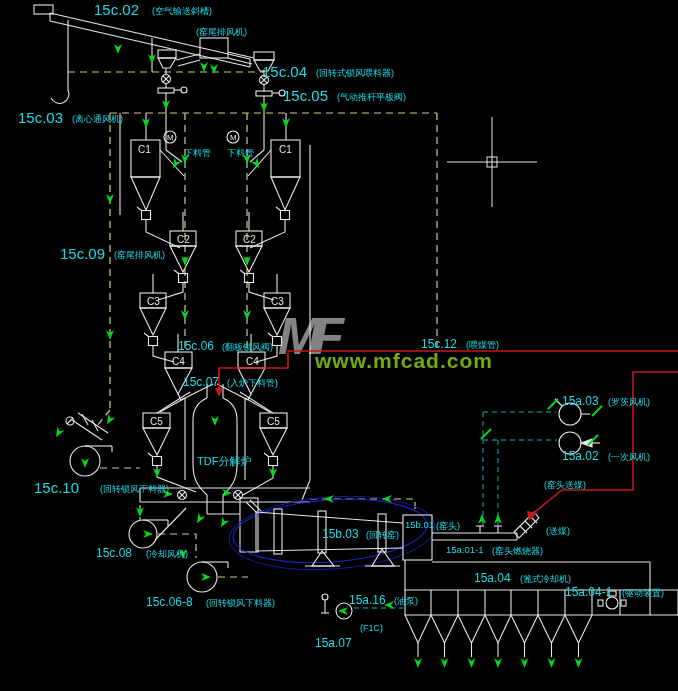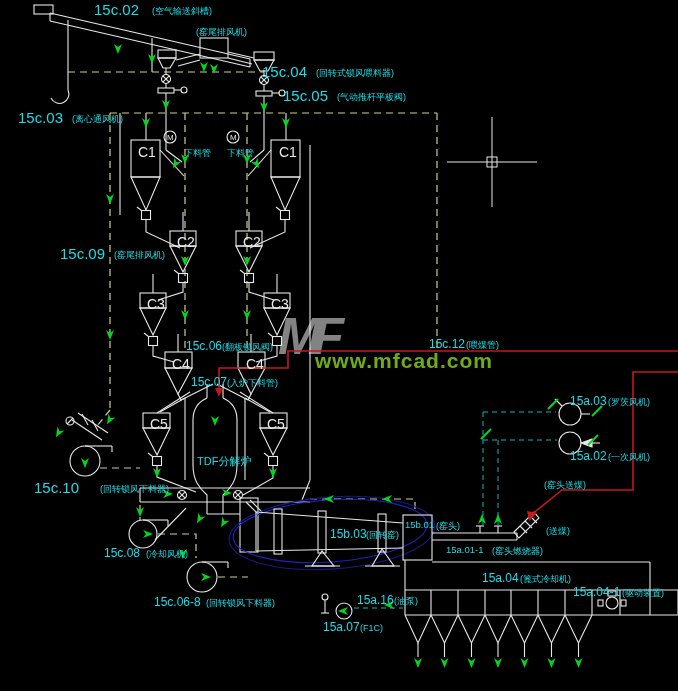--- a/index.html
+++ b/index.html
@@ -1,26 +1,26 @@
 <!DOCTYPE html>
 <html><head>
 <meta charset="utf-8">
 <style>
   html,body{margin:0;padding:0;background:#000;}
   #stage{position:relative;width:678px;height:691px;background:#000;overflow:hidden;
          font-family:"Liberation Sans",sans-serif;}
   svg{position:absolute;left:0;top:0;}
   .lbl{position:absolute;color:#1bdde8;white-space:nowrap;line-height:1;z-index:5;}
   .lg{font-size:15px;}
-  .md{font-size:12px;padding-left:8px;}
+  .md{font-size:12px;}
   .sm{font-size:9.5px;}
   .note{font-size:9px;}
   .tdf{font-size:11px;}
   .mlabel{position:absolute;color:#e8e8e8;font-size:8px;z-index:5;}
-  .clabel{position:absolute;color:#e8e8e8;font-size:14px;z-index:5;text-align:center;}
+  .clabel{position:absolute;color:#e8e8e8;font-size:10px;z-index:5;text-align:center;}
   #wm{position:absolute;left:0;top:0;width:678px;height:499px;z-index:1;opacity:.85;}
   #wm .logo{position:absolute;left:278px;top:306px;font-size:52px;font-weight:bold;
             font-style:italic;color:#9b9b9b;letter-spacing:-9px;}
   #wm .site{position:absolute;left:334px;top:314px;font-size:37px;font-weight:bold;
             color:#a8a8a8;letter-spacing:7px;}
   #wm .url{position:absolute;left:315px;top:349px;font-size:21px;font-weight:bold;
            color:#84cc16;letter-spacing:1px;}
   #gfx{z-index:2;}
 </style>
 </head>
@@ -402,21 +402,21 @@
   <div class="lbl md" style="left:562px;top:395px">15a.03</div>
   <div class="lbl note" style="left:608px;top:398px">(罗茨风机)</div>
   <div class="lbl md" style="left:562px;top:450px">15a.02</div>
   <div class="lbl note" style="left:608px;top:453px">(一次风机)</div>
   <div class="lbl md" style="left:474px;top:572px">15a.04</div>
   <div class="lbl note" style="left:520px;top:575px">(篦式冷却机)</div>
   <div class="lbl md" style="left:565px;top:586px">15a.04-1</div>
   <div class="lbl note" style="left:622px;top:589px">(驱动装置)</div>
   <div class="lbl md" style="left:349px;top:594px">15a.16</div>
   <div class="lbl note" style="left:394px;top:597px">(油泵)</div>
-  <div class="lbl md" style="left:315px;top:621px">15a.07</div>
+  <div class="lbl md" style="left:315px;top:637px">15a.07</div>
   <div class="lbl note" style="left:360px;top:624px">(F1C)</div>
   <div class="lbl note" style="left:184px;top:149px">下料管</div>
   <div class="lbl note" style="left:227px;top:149px">下料管</div>
 
   <div class="clabel" style="left:138px;top:144px">C1</div>
   <div class="clabel" style="left:279px;top:144px">C1</div>
   <div class="clabel" style="left:177px;top:234px">C2</div>
   <div class="clabel" style="left:243px;top:234px">C2</div>
   <div class="clabel" style="left:147px;top:296px">C3</div>
   <div class="clabel" style="left:271px;top:296px">C3</div>

